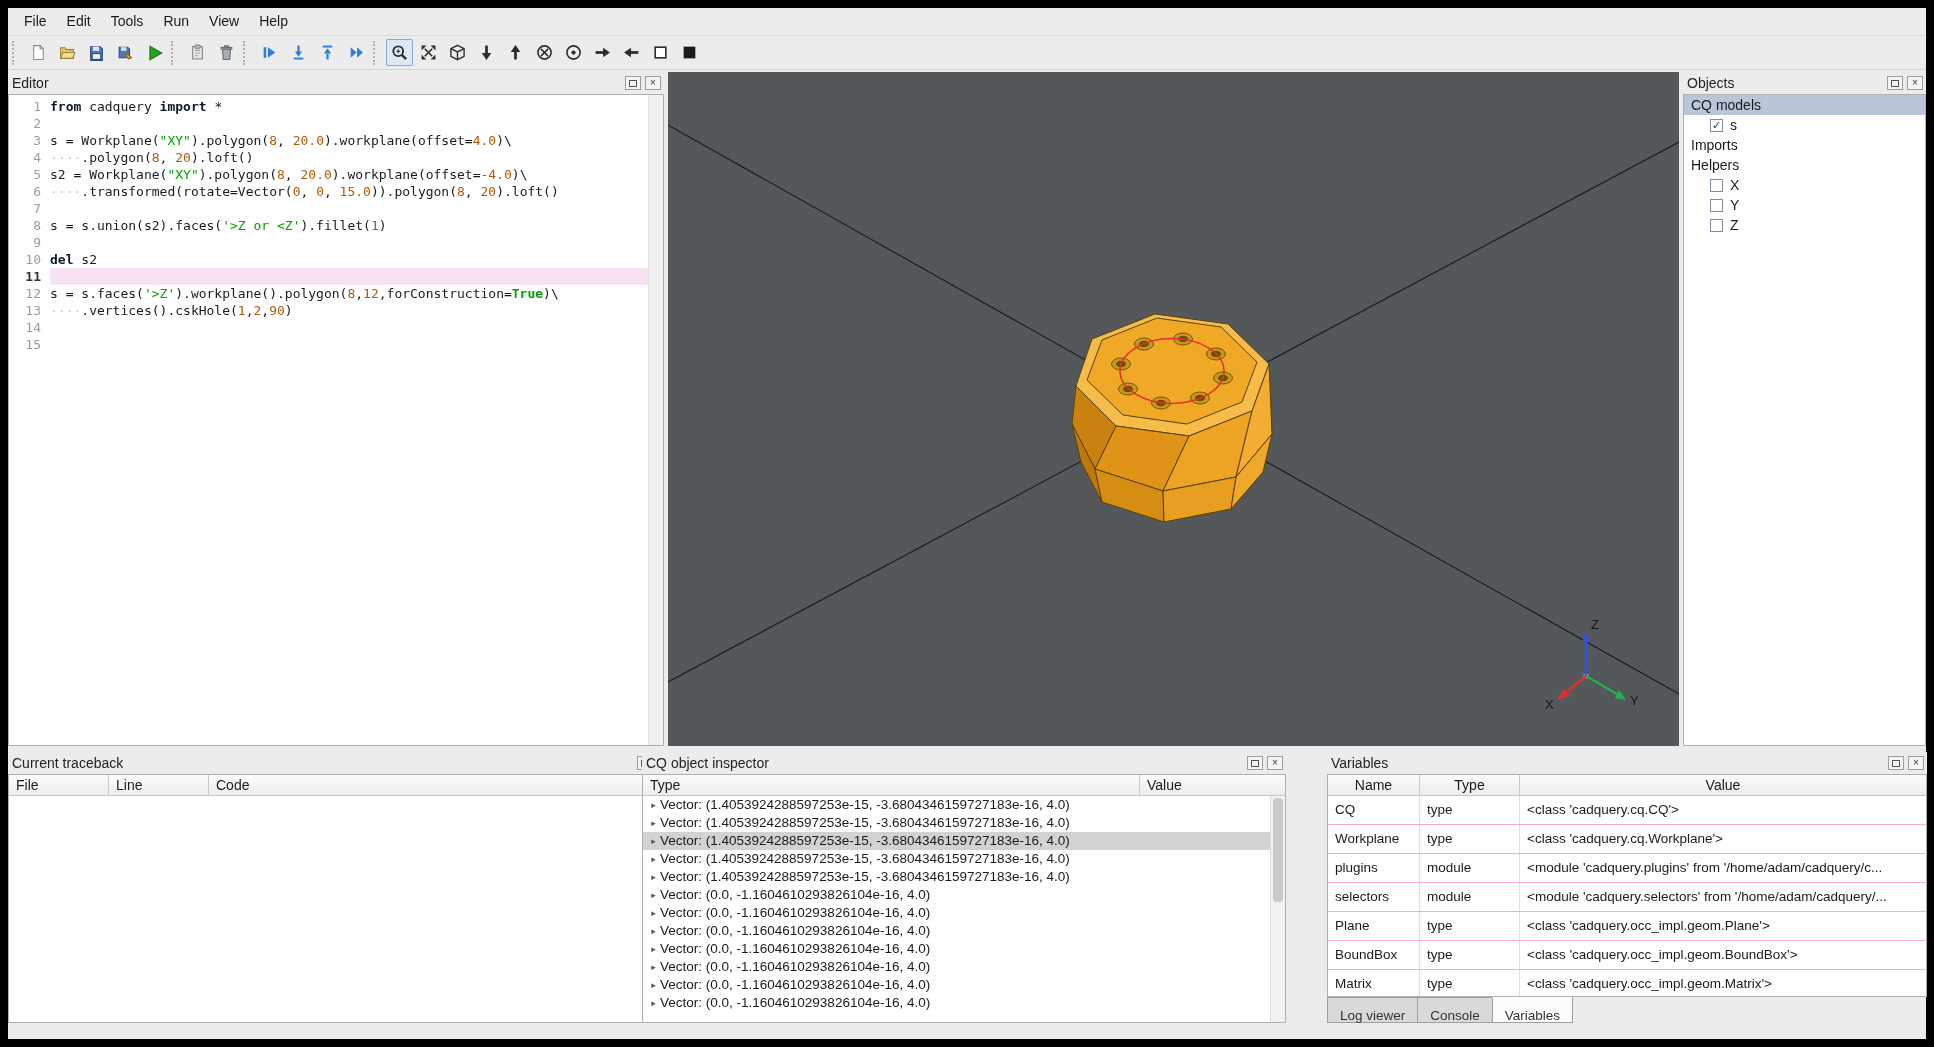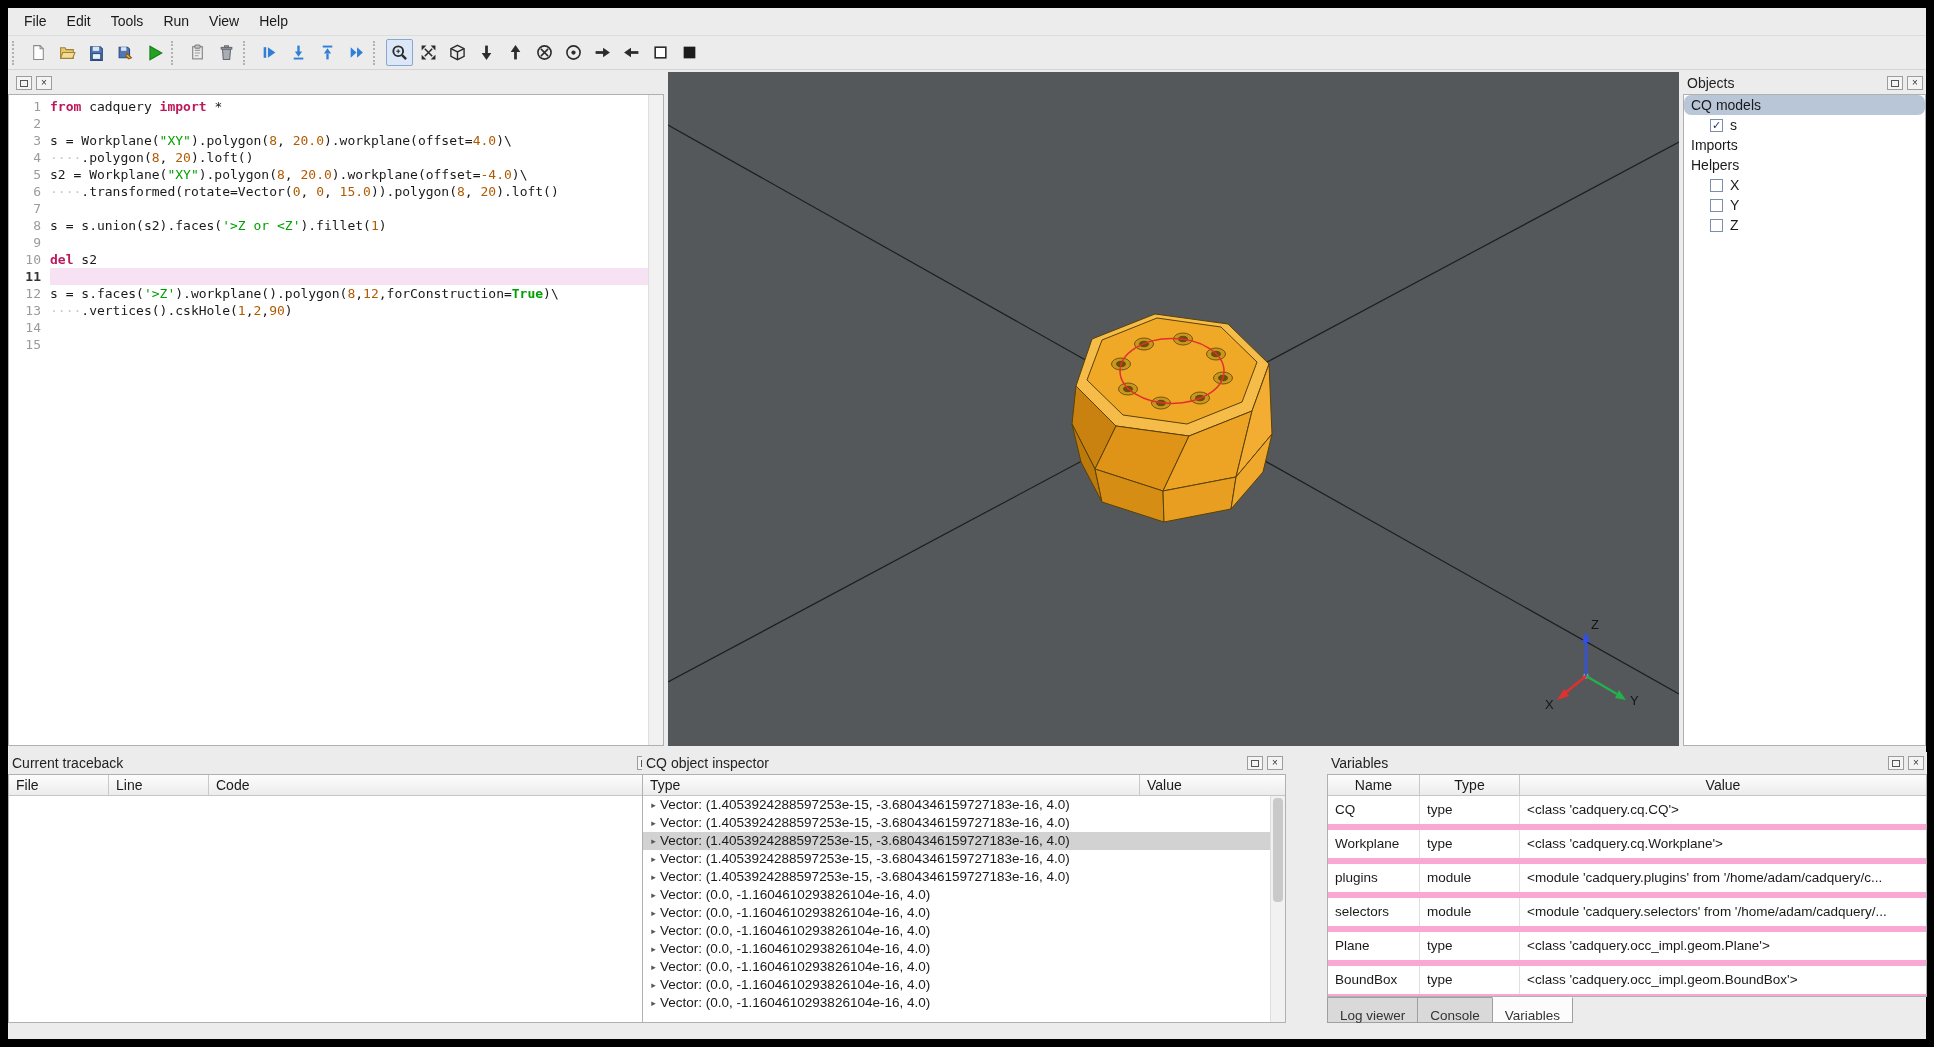--- a/index.html
+++ b/index.html
@@ -32,57 +32,57 @@
               border:1px solid #b0b0b0;box-sizing:border-box;overflow:hidden;}
 
   
   #editor-code{position:absolute;left:0;top:0;right:14px;bottom:0;padding-top:3px;overflow:hidden;}
   .vscroll{position:absolute;top:0;right:0;bottom:0;width:14px;background:#f1f1f1;border-left:1px solid #dedede;}
   .cl{display:flex;height:17px;line-height:17px;font-family:"DejaVu Sans Mono","Liberation Mono",monospace;font-size:13px;}
   .cl .ln{width:32px;text-align:right;padding-right:9px;color:#9b9b9b;flex:none;}
   .cl .ct{flex:1;white-space:pre;}
   .cl.cur .ct{background:#f6e2f2;}
   .cl.cur .ln{color:#333;font-weight:bold;}
-  .tok-kw{color:#be185d;font-weight:bold;}
+  .tok-kw{color:#0f172a;font-weight:bold;}
   .tok-str{color:#00a000;}
   .tok-num{color:#b05a00;}
   .tok-builtin{color:#00a000;font-weight:bold;}
   .tok-ws{color:#c9c9c9;}
 
   
   #viewport{position:absolute;left:660px;top:64px;width:1011px;height:674px;background:#54585b;}
 
   
   .th{display:flex;height:21px;line-height:20px;background:linear-gradient(#fdfdfd,#ececec);
       border-bottom:1px solid #c6c6c6;box-sizing:border-box;}
   .th .c{padding:0 7px;border-right:1px solid #c9c9c9;box-sizing:border-box;overflow:hidden;white-space:nowrap;}
   .th .c:last-child{border-right:none;flex:1;}
   .th.centered .c{text-align:center;}
 
   .irow{height:18px;line-height:18px;display:flex;align-items:center;padding-left:4px;
         white-space:nowrap;overflow:hidden;font-size:13.5px;}
   .irow .tri{color:#555;font-size:9px;width:13px;flex:none;text-align:center;}
   .irow.sel{background:#d2d2d2;}
 
-  .vrow{display:flex;height:28px;line-height:27px;border-bottom:6px solid #f9a8d4;font-size:13.5px;}
+  .vrow{display:flex;height:28px;line-height:27px;border-bottom:1px solid #f9a8d4;font-size:13.5px;}
   .vrow .vc{padding:0 7px;border-right:1px solid #e0e0e0;box-sizing:border-box;
             overflow:hidden;white-space:nowrap;}
   .vrow .vc:last-child{border-right:none;flex:1;}
   .w-name{width:92px;flex:none;}
   .w-type{width:100px;flex:none;}
   .iw-type{width:497px;flex:none;}
 
   
   .vtabs{position:absolute;left:0;bottom:0;height:26px;display:flex;align-items:stretch;background:#ececec;}
   .tab{padding:6px 12px;line-height:24px;font-size:13.5px;border:1px solid #9f9f9f;background:#d9d9d9;
        margin-right:-1px;box-sizing:border-box;color:#333;}
   .tab.active{background:#fcfcfc;border-top-color:#fcfcfc;}
 
   
-  .trow{height:20px;display:flex;align-items:center;padding-left:7px;border-radius:7px;}
+  .trow{height:20px;display:flex;align-items:center;padding-left:7px;}
   .trow.sel{background:#b9c6d8;}
   .trow.child{padding-left:26px;}
   .cbx{width:13px;height:13px;border:1px solid #7d8ea8;background:#fff;margin-right:7px;flex:none;
        display:flex;align-items:center;justify-content:center;font-size:11px;line-height:11px;color:#15315e;box-sizing:border-box;}
 </style>
 </head>
 <body>
 
 <div id="window">
 <div id="app">
@@ -245,20 +245,21 @@
         </div>
     <div class="tbtn">
           <svg width="17" height="17" viewBox="0 0 16 16">
             <rect x="2.5" y="2.5" width="11" height="11" fill="#1c1c1c"></rect>
           </svg>
         </div>
   </div>
 
   <div class="panel" style="left:0;top:64px;width:656px;height:674px;">
     <div class="panel-title">
+      <span class="t">Editor</span>
       <span class="wbtn">
             <span class="sq"></span>
           </span>
       <span class="wbtn">×</span>
     </div>
     <div class="panel-body">
       <div id="editor-code">
             <div class="cl">
               <span class="ln">1</span>
               <span class="ct"><span class="tok-kw">from</span><span> cadquery </span><span class="tok-kw">import</span><span> *</span></span>

